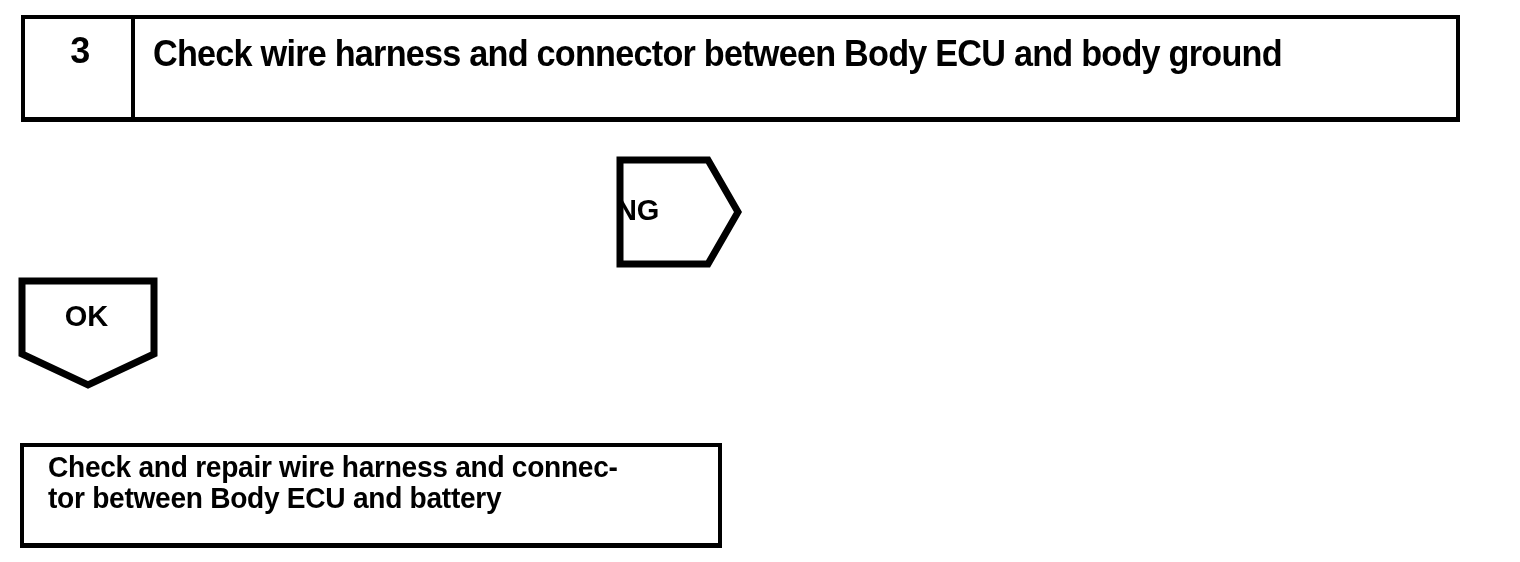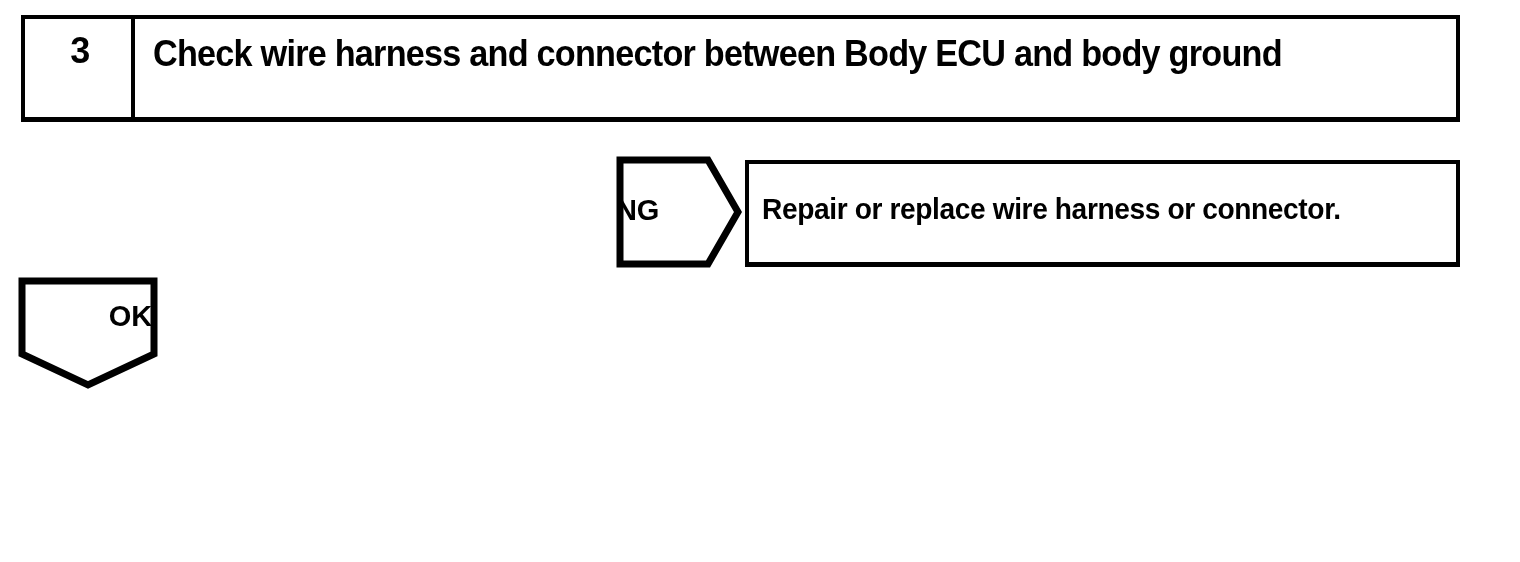--- a/index.html
+++ b/index.html
@@ -125,21 +125,20 @@
   .ok-label {
     position: absolute;
     left: 18px;
     top: 300px;
     width: 137px;
     text-align: center;
     font-size: 29px;
     font-weight: bold;
     line-height: 32px;
     letter-spacing: 0px;
-    padding-left: 44px;
   }
 
   
   .result-box {
     position: absolute;
     left: 20px;
     top: 443px;
     width: 702px;
     height: 105px;
     box-sizing: border-box;
@@ -172,25 +171,28 @@
     <div class="step-title">Check wire harness and connector between Body ECU and body ground</div>
   </div>
 
   <div class="ng-shape">
     <svg width="126" height="112" viewBox="0 0 126 112" xmlns="http://www.w3.org/2000/svg">
       <polygon points="4,4 92,4 122,56 92,108 4,108" fill="#ffffff" stroke="#000000" stroke-width="7" stroke-linejoin="miter"></polygon>
     </svg>
   </div>
   <div class="ng-label">NG</div>
 
-  <div class="repair-box">
-    <div class="repair-text">Repair or replace wire harness or connector.</div>
-  </div>
 
   <div class="ok-shape">
     <svg width="140" height="112" viewBox="0 0 140 112" xmlns="http://www.w3.org/2000/svg">
       <polygon points="4,4 136,4 136,77 70,108 4,77" fill="#ffffff" stroke="#000000" stroke-width="7" stroke-linejoin="miter"></polygon>
     </svg>
   </div>
   <div class="ok-label">OK</div>
 
+  <div class="result-box">
+    <div class="result-text">
+      <span class="line">Check and repair wire harness and connec-</span>
+      <span class="line">tor between Body ECU and battery</span>
+    </div>
+  </div>
 
 </div>
 
 </body></html>

